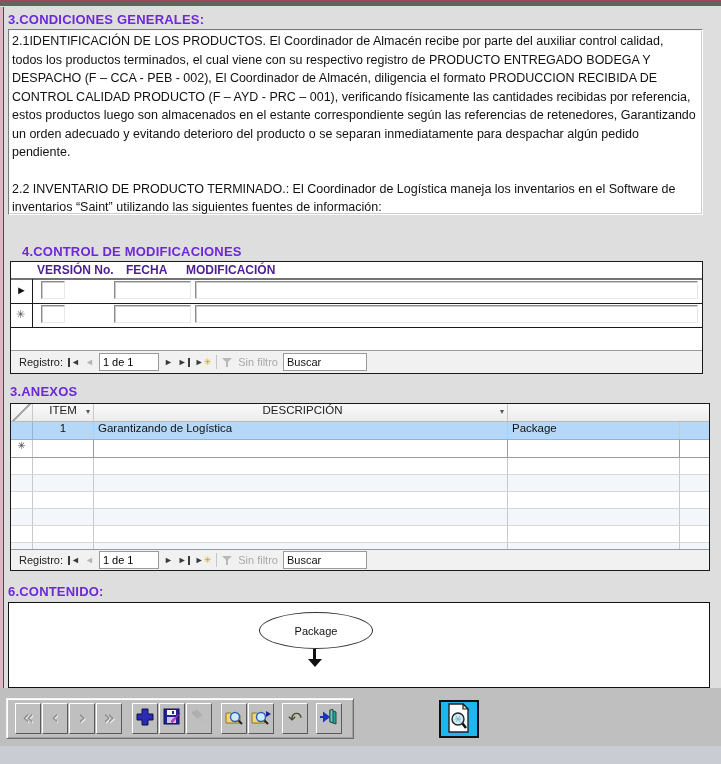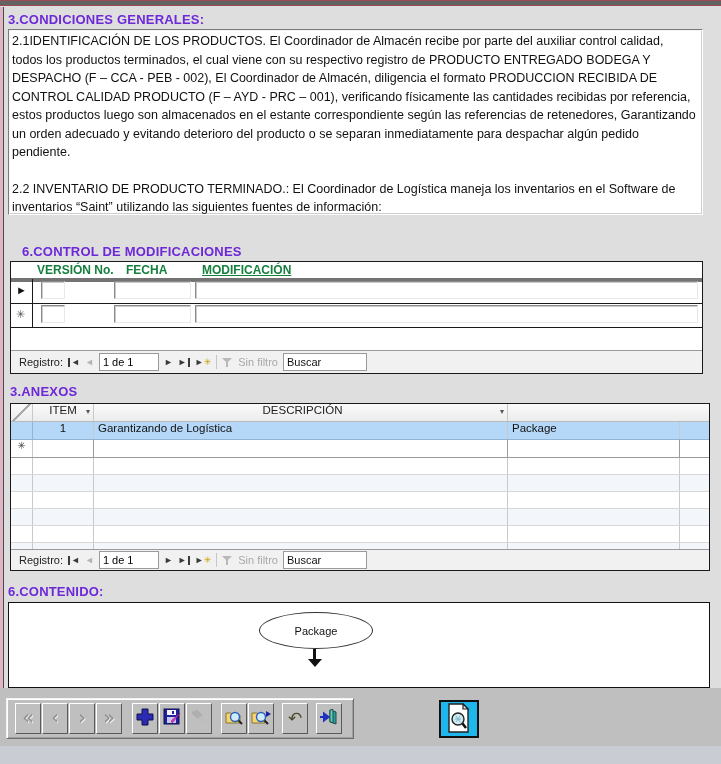--- a/index.html
+++ b/index.html
@@ -11,21 +11,21 @@
   .left-strip-line{position:absolute;left:3px;top:7px;width:1px;height:681px;background:#4A4A4A;}
   .section-title{position:absolute;color:#6d28d9;font-weight:bold;font-size:13px;letter-spacing:.2px;}
   
   .memo{position:absolute;left:8px;top:29px;width:695px;height:186px;background:#FFFFFF;
     border:1px solid #7A7A7A;border-right-color:#FFFFFF;border-bottom-color:#FFFFFF;
     box-shadow:1px 1px 0 #F5F5F5 inset, -1px -1px 0 #CFCFCF inset;
     font-size:12.5px;line-height:18.5px;color:#111;padding:2px 6px 0 3px;box-sizing:border-box;}
   .memo p{margin:0 0 18px 0;}
   
   .subform{position:absolute;left:10px;top:261px;width:693px;height:113px;background:#FFFFFF;border:1px solid #1A1A1A;box-sizing:border-box;}
-  .sf-header{position:absolute;left:0;top:0;right:0;height:16px;border-bottom:4px solid #737373;font-size:12px;font-weight:bold;color:#15803d;}
+  .sf-header{position:absolute;left:0;top:0;right:0;height:16px;border-bottom:2px solid #737373;font-size:12px;font-weight:bold;color:#4c1d95;}
   .sf-header span{position:absolute;top:1px;}
   .sf-selcol{position:absolute;left:0;top:17px;width:21px;height:48px;border-right:1px solid #1A1A1A;}
   .sf-row{position:absolute;left:0;right:0;height:24px;border-bottom:1px solid #1A1A1A;}
   .sel-glyph{position:absolute;left:5px;width:21px;font-size:11px;color:#111;}
   .inp{position:absolute;background:#fff;border:1px solid #8A8A8A;border-bottom-color:#E8E8E8;border-right-color:#E8E8E8;
     box-shadow:1px 1px 0 #CACACA inset;height:18px;font-size:12px;font-family:"Liberation Sans",sans-serif;padding:0 2px;box-sizing:border-box;}
   
   .navbar{position:absolute;left:0;right:0;bottom:0;display:flex;align-items:center;font-size:11px;color:#222;
     background:#F1F1F1;border-top:1px solid #9A9A9A;padding-left:8px;gap:5px;box-sizing:border-box;}
   .nav-ico{font-size:9px;color:#3A3A3A;line-height:1;}
@@ -86,27 +86,27 @@
   <div class="top-bar"></div>
   <div class="left-strip"></div>
   <div class="left-strip-line"></div>
 
   <div class="section-title" style="left:8px;top:12px;">3.CONDICIONES GENERALES:</div>
   <div class="memo">
     <p>2.1IDENTIFICACIÓN DE LOS PRODUCTOS. El Coordinador de Almacén recibe por parte del auxiliar control calidad, todos los productos terminados, el cual viene con su respectivo registro de PRODUCTO ENTREGADO BODEGA Y DESPACHO (F – CCA - PEB - 002), El Coordinador de Almacén, diligencia el formato PRODUCCION RECIBIDA DE CONTROL CALIDAD PRODUCTO (F – AYD  - PRC – 001), verificando físicamente las cantidades recibidas por referencia, estos productos luego son almacenados en el estante correspondiente según las referencias de retenedores, Garantizando un orden adecuado y evitando deterioro del producto o se separan inmediatamente para despachar algún pedido pendiente.</p>
     <p>2.2 INVENTARIO DE PRODUCTO TERMINADO.: El Coordinador de Logística maneja los inventarios en el Software de inventarios “Saint” utilizando las siguientes fuentes de información:</p>
   </div>
 
-  <div class="section-title" style="left:22px;top:244px;">6.CONTROL DE MODIFICACIONES</div>
+  <div class="section-title" style="left:22px;top:244px;">4.CONTROL DE MODIFICACIONES</div>
 
   <div class="subform">
     <div class="sf-header">
       <span style="left:26px;">VERSIÓN No.</span>
       <span style="left:115px;">FECHA</span>
-      <span style="left:191px;text-decoration:underline;">MODIFICACIÓN</span>
+      <span style="left:175px;">MODIFICACIÓN</span>
     </div>
     <div class="sf-selcol" style="top:17px;height:48px;"></div>
     <div class="sf-row" style="top:17px;">
       <span class="sel-glyph" style="top:5px;">►</span>
       <input class="inp" style="left: 30px; top: 2px; width: 24px;">
       <input class="inp" style="left: 103px; top: 2px; width: 77px;">
       <input class="inp" style="left: 184px; top: 2px; width: 503px;">
     </div>
     <div class="sf-row" style="top:41px;">
       <span class="sel-glyph" style="top:5px;color:#555;">✳</span>

